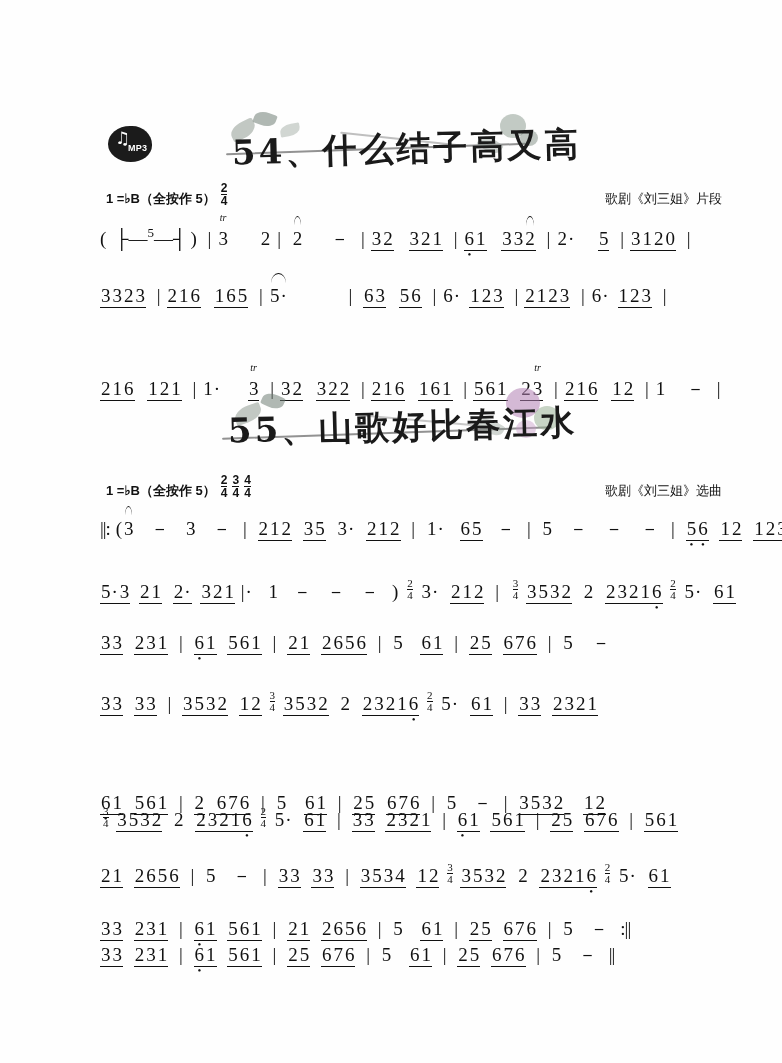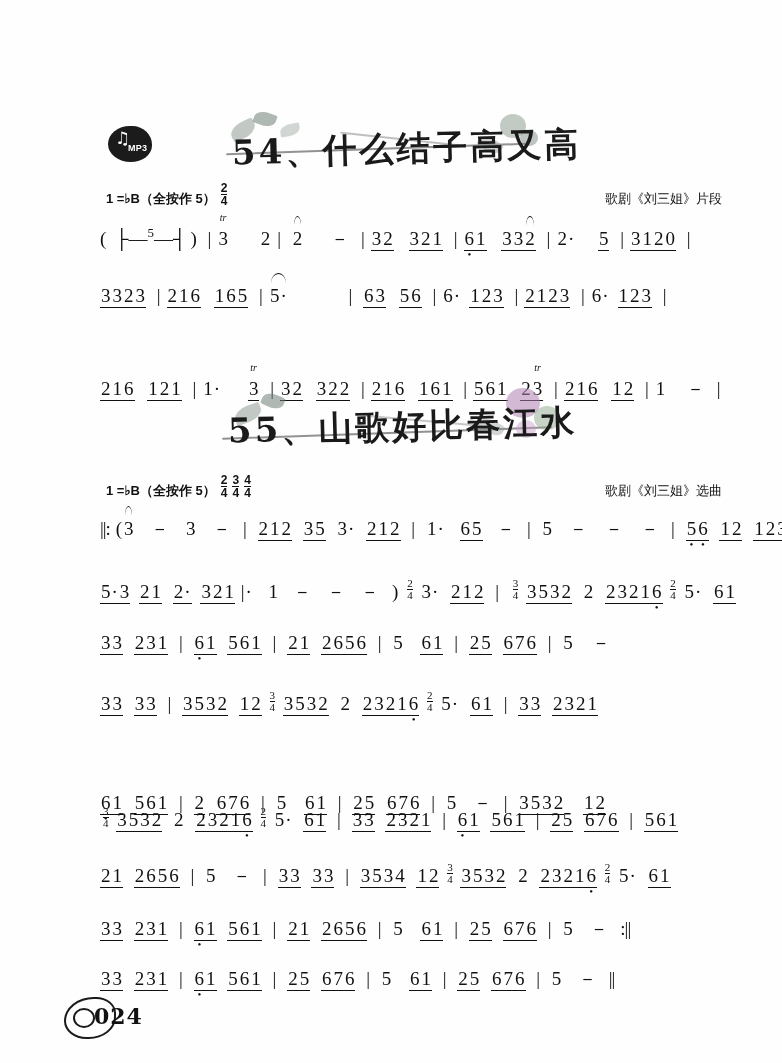--- a/index.html
+++ b/index.html
@@ -490,39 +490,35 @@
     <span class="n u1" style="margin-left:12px;">6</span><span class="n u1">1</span>
     <span class="bar">|</span>
     <span class="n u1">2</span><span class="n u1">5</span>
     <span class="n u1" style="margin-left:6px;">6</span><span class="n u1">7</span><span class="n u1">6</span>
     <span class="bar">|</span>
     <span class="n">5</span>
     <span class="n" style="margin-left:10px;">－</span>
     <span class="repeat-close" style="margin-left:6px;">:||</span>
   </div>
 
-  <div class="staff" style="top:968px;">
+  <div class="staff" style="top:944px;">
     <span class="n u1">3</span><span class="n u1">3</span>
     <span class="n u1" style="margin-left:6px;">2</span><span class="n u1">3</span><span class="n u1">1</span>
     <span class="bar">|</span>
     <span class="n u1 oct-dn">6</span><span class="n u1">1</span>
     <span class="n u1" style="margin-left:6px;">5</span><span class="n u1">6</span><span class="n u1">1</span>
     <span class="bar">|</span>
     <span class="n u1">2</span><span class="n u1">5</span>
     <span class="n u1" style="margin-left:6px;">6</span><span class="n u1">7</span><span class="n u1">6</span>
     <span class="bar">|</span>
     <span class="n">5</span>
     <span class="n u1" style="margin-left:12px;">6</span><span class="n u1">1</span>
     <span class="bar">|</span>
     <span class="n u1">2</span><span class="n u1">5</span>
     <span class="n u1" style="margin-left:6px;">6</span><span class="n u1">7</span><span class="n u1">6</span>
     <span class="bar">|</span>
     <span class="n">5</span>
     <span class="n" style="margin-left:10px;">－</span>
     <span class="repeat-close" style="margin-left:6px;">||</span>
   </div>
 
-  <div class="footer">
-    <div class="cloud"></div>
-    <div class="pageno">024</div>
-  </div>
 
 </div>
 
 </body></html>

